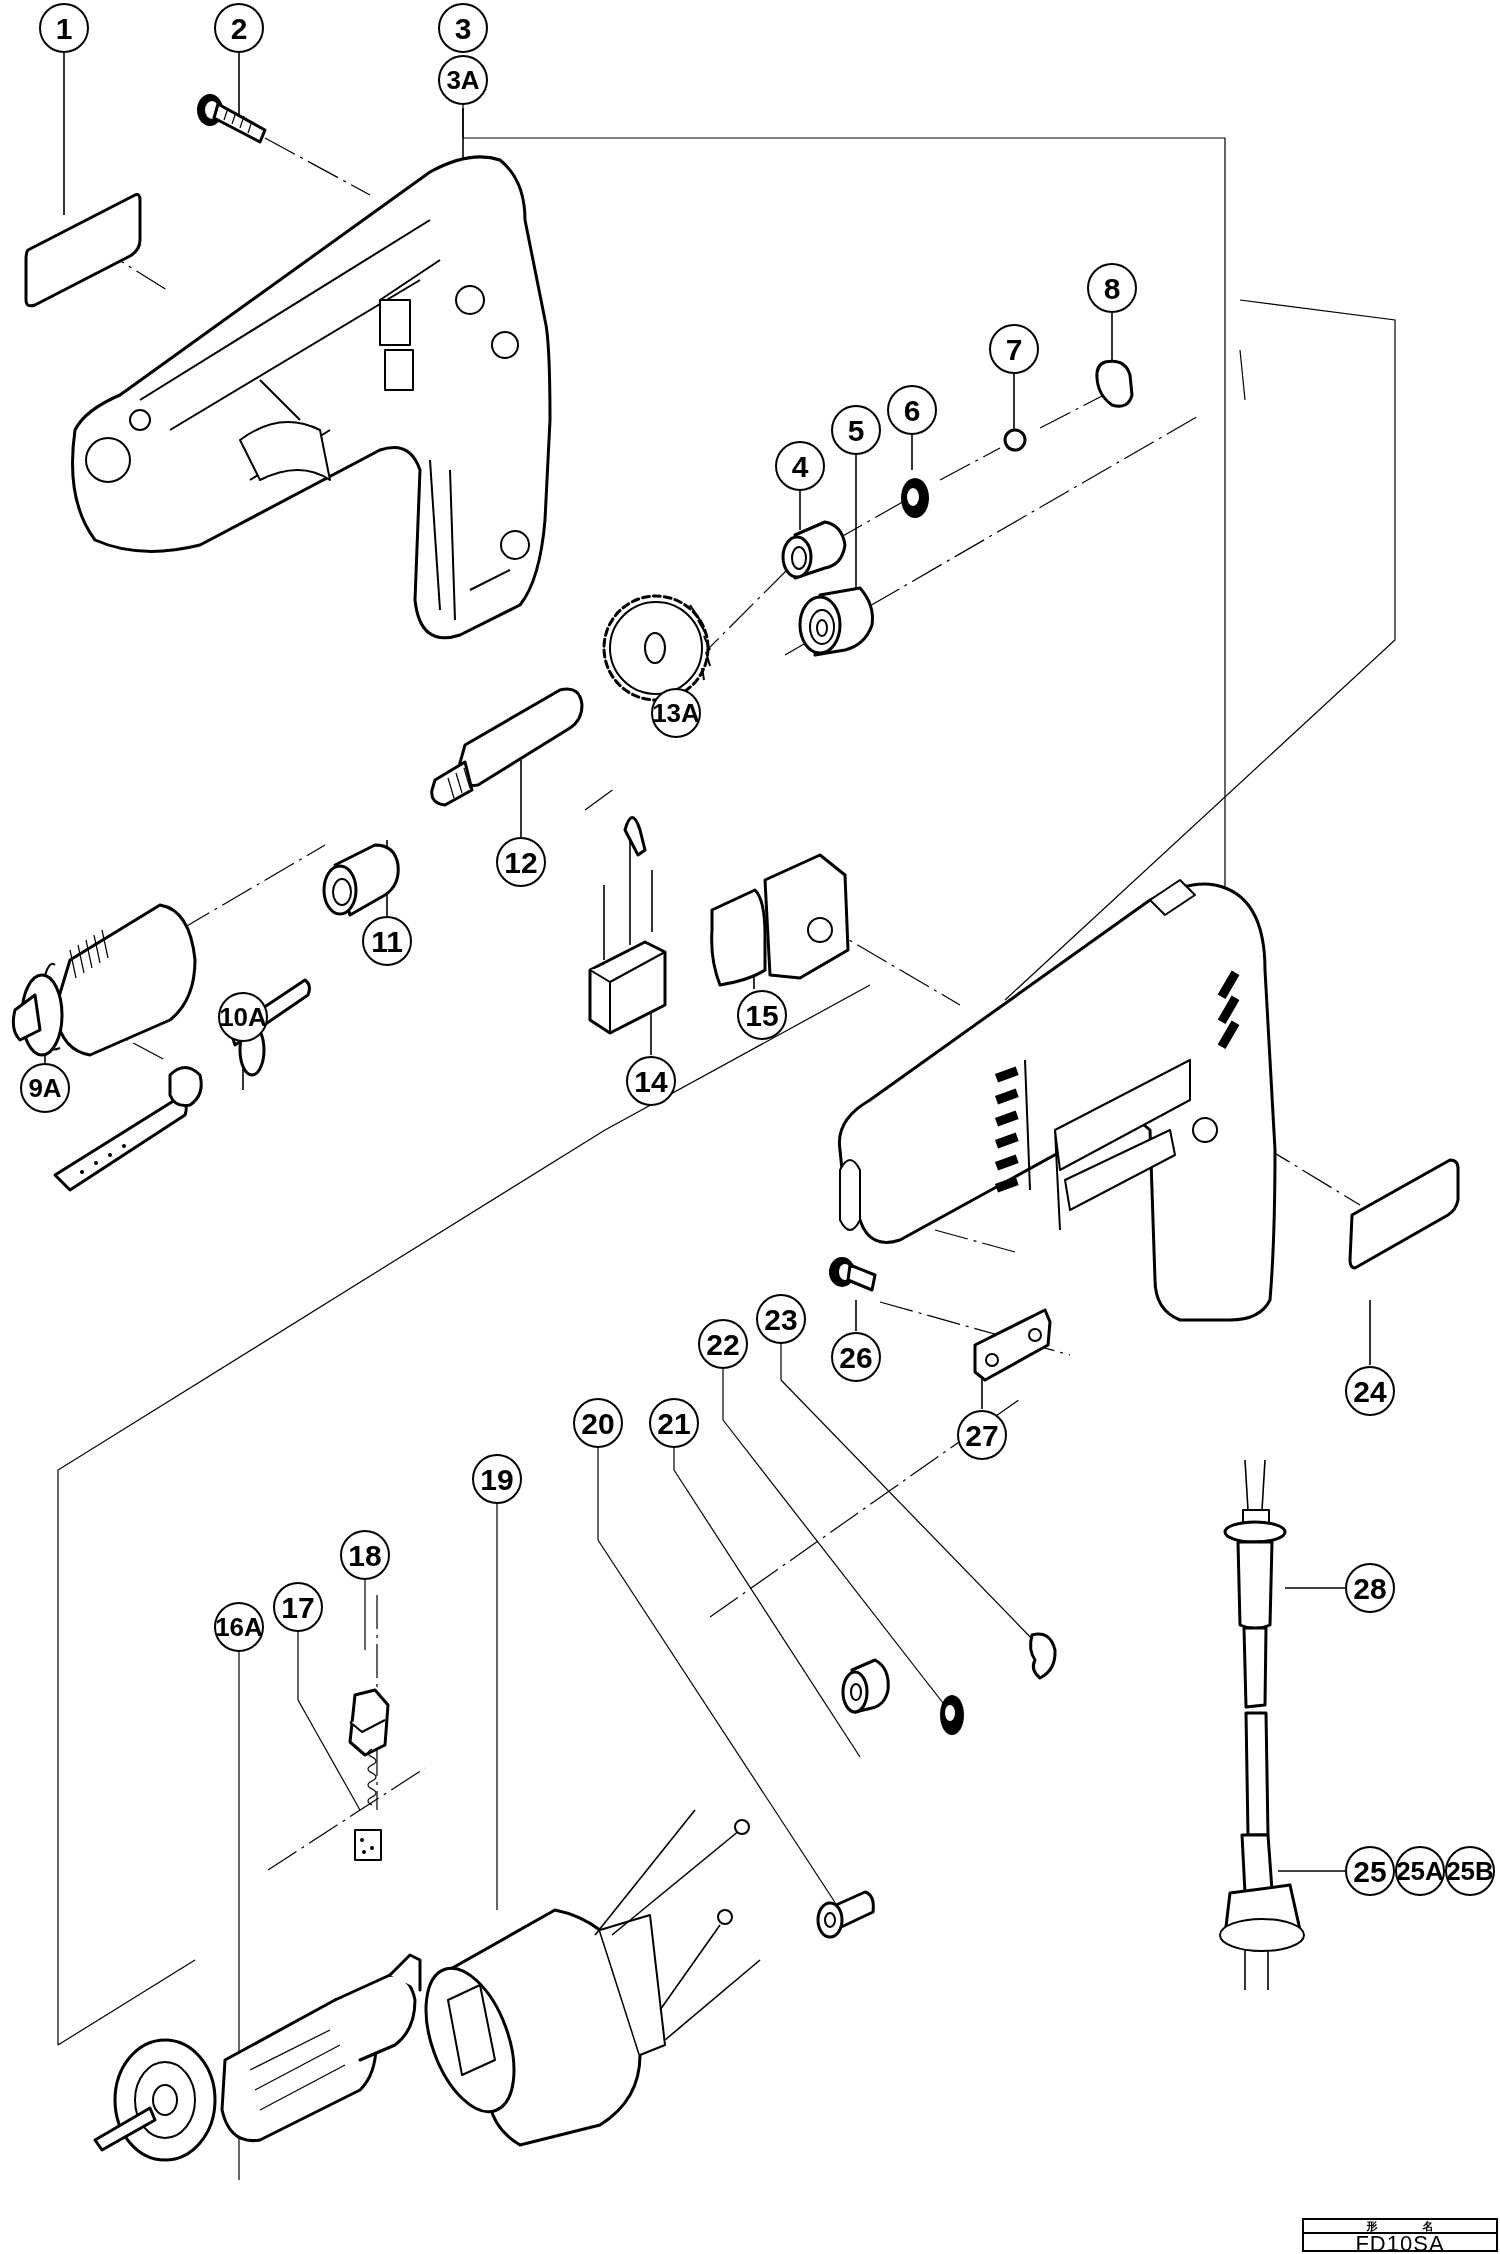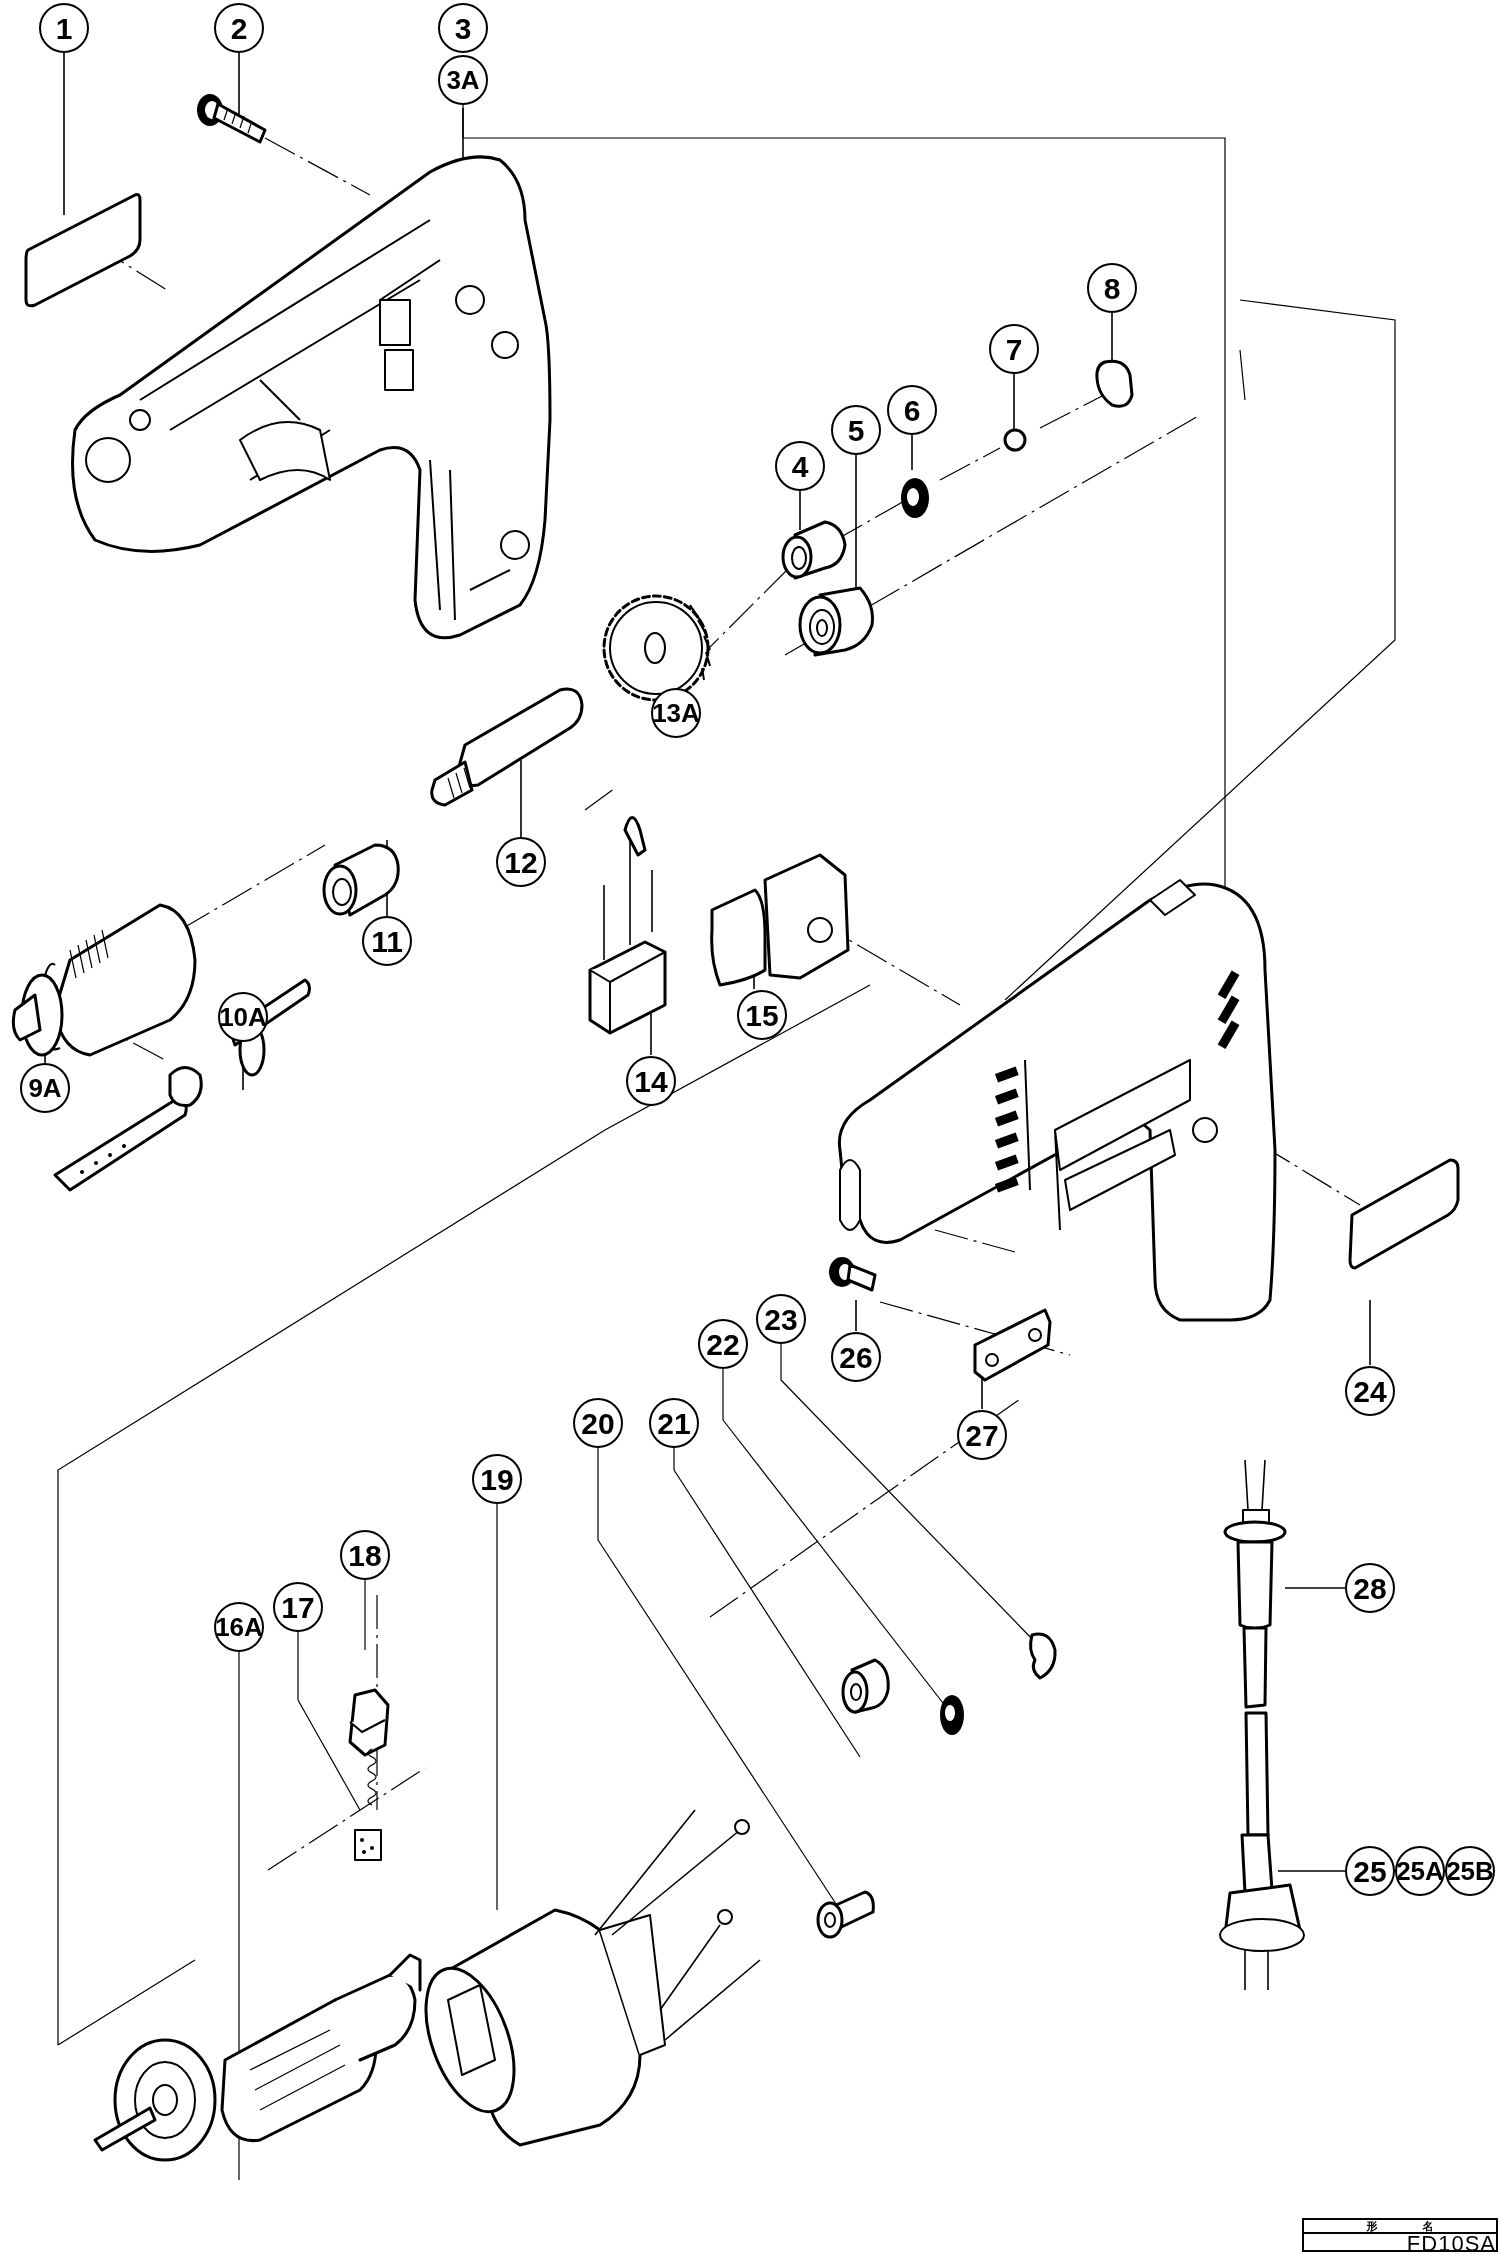--- a/index.html
+++ b/index.html
@@ -9,21 +9,21 @@
   .thin{stroke:#000;stroke-width:1.2;fill:none;}
   .dash{stroke:#000;stroke-width:1.2;fill:none;stroke-dasharray:34 6 3 6;}
   .part{stroke:#000;stroke-width:3;fill:#fff;stroke-linejoin:round;stroke-linecap:round;}
   .partthin{stroke:#000;stroke-width:2;fill:#fff;stroke-linejoin:round;}
   .blk{fill:#000;}
   .callout circle, .callout ellipse{stroke:#000;stroke-width:2;fill:#fff;}
   .callout text{font-family:"Liberation Sans",sans-serif;font-weight:bold;font-size:30px;text-anchor:middle;dominant-baseline:central;fill:#000;}
   .callout.small text{font-size:26px;}
   #title-block{position:absolute;left:1302px;top:2218px;width:196px;height:34px;border:2px solid #000;box-sizing:border-box;background:#fff;}
   #title-block .hdr{height:12px;border-bottom:2px solid #000;font-size:11px;font-weight:bold;line-height:12px;display:flex;justify-content:space-around;padding:0 40px;}
-  #title-block .model{font-size:22px;line-height:20px;text-align:right;font-weight:normal;letter-spacing:1px;}
+  #title-block .model{font-size:22px;line-height:20px;text-align:center;font-weight:normal;letter-spacing:1px;}
 </style>
 </head>
 <body>
 
 <svg id="diagram" width="1500" height="2254" viewBox="0 0 1500 2254" xmlns="http://www.w3.org/2000/svg">
 
   <g>
     <polyline class="thin" points="463,102 463,138 1225,138 1225,895"></polyline>
     <polyline class="thin" points="1240,300 1395,320 1395,640 1005,1000"></polyline>
     <line class="thin" x1="1240" y1="350" x2="1245" y2="400"></line>

